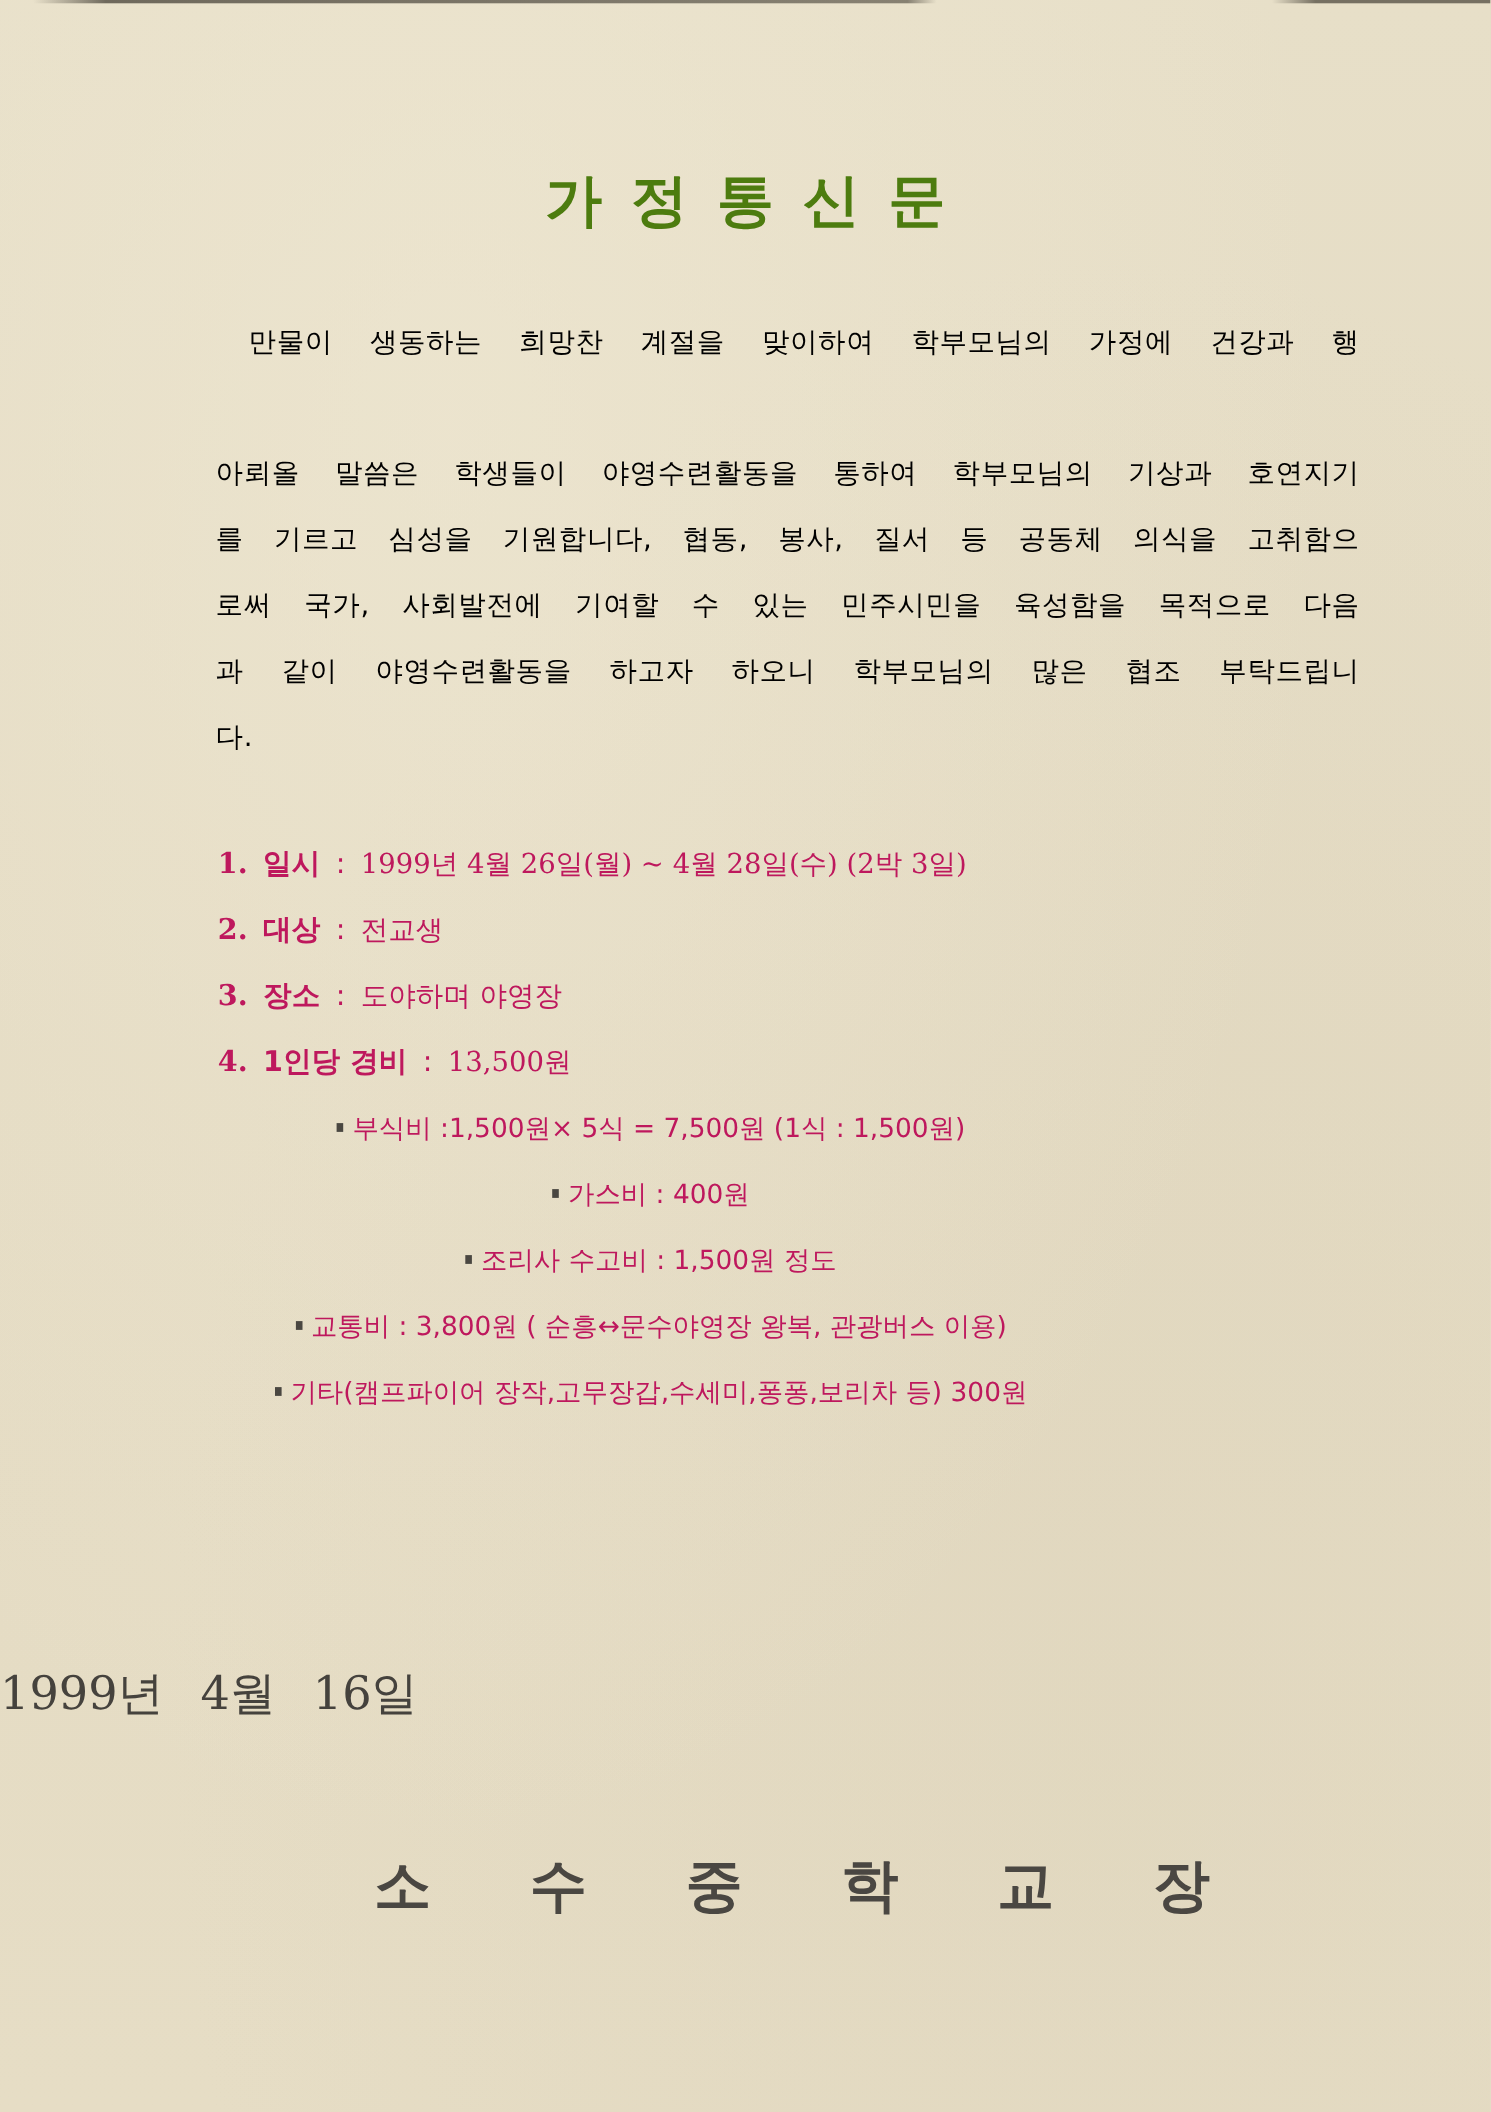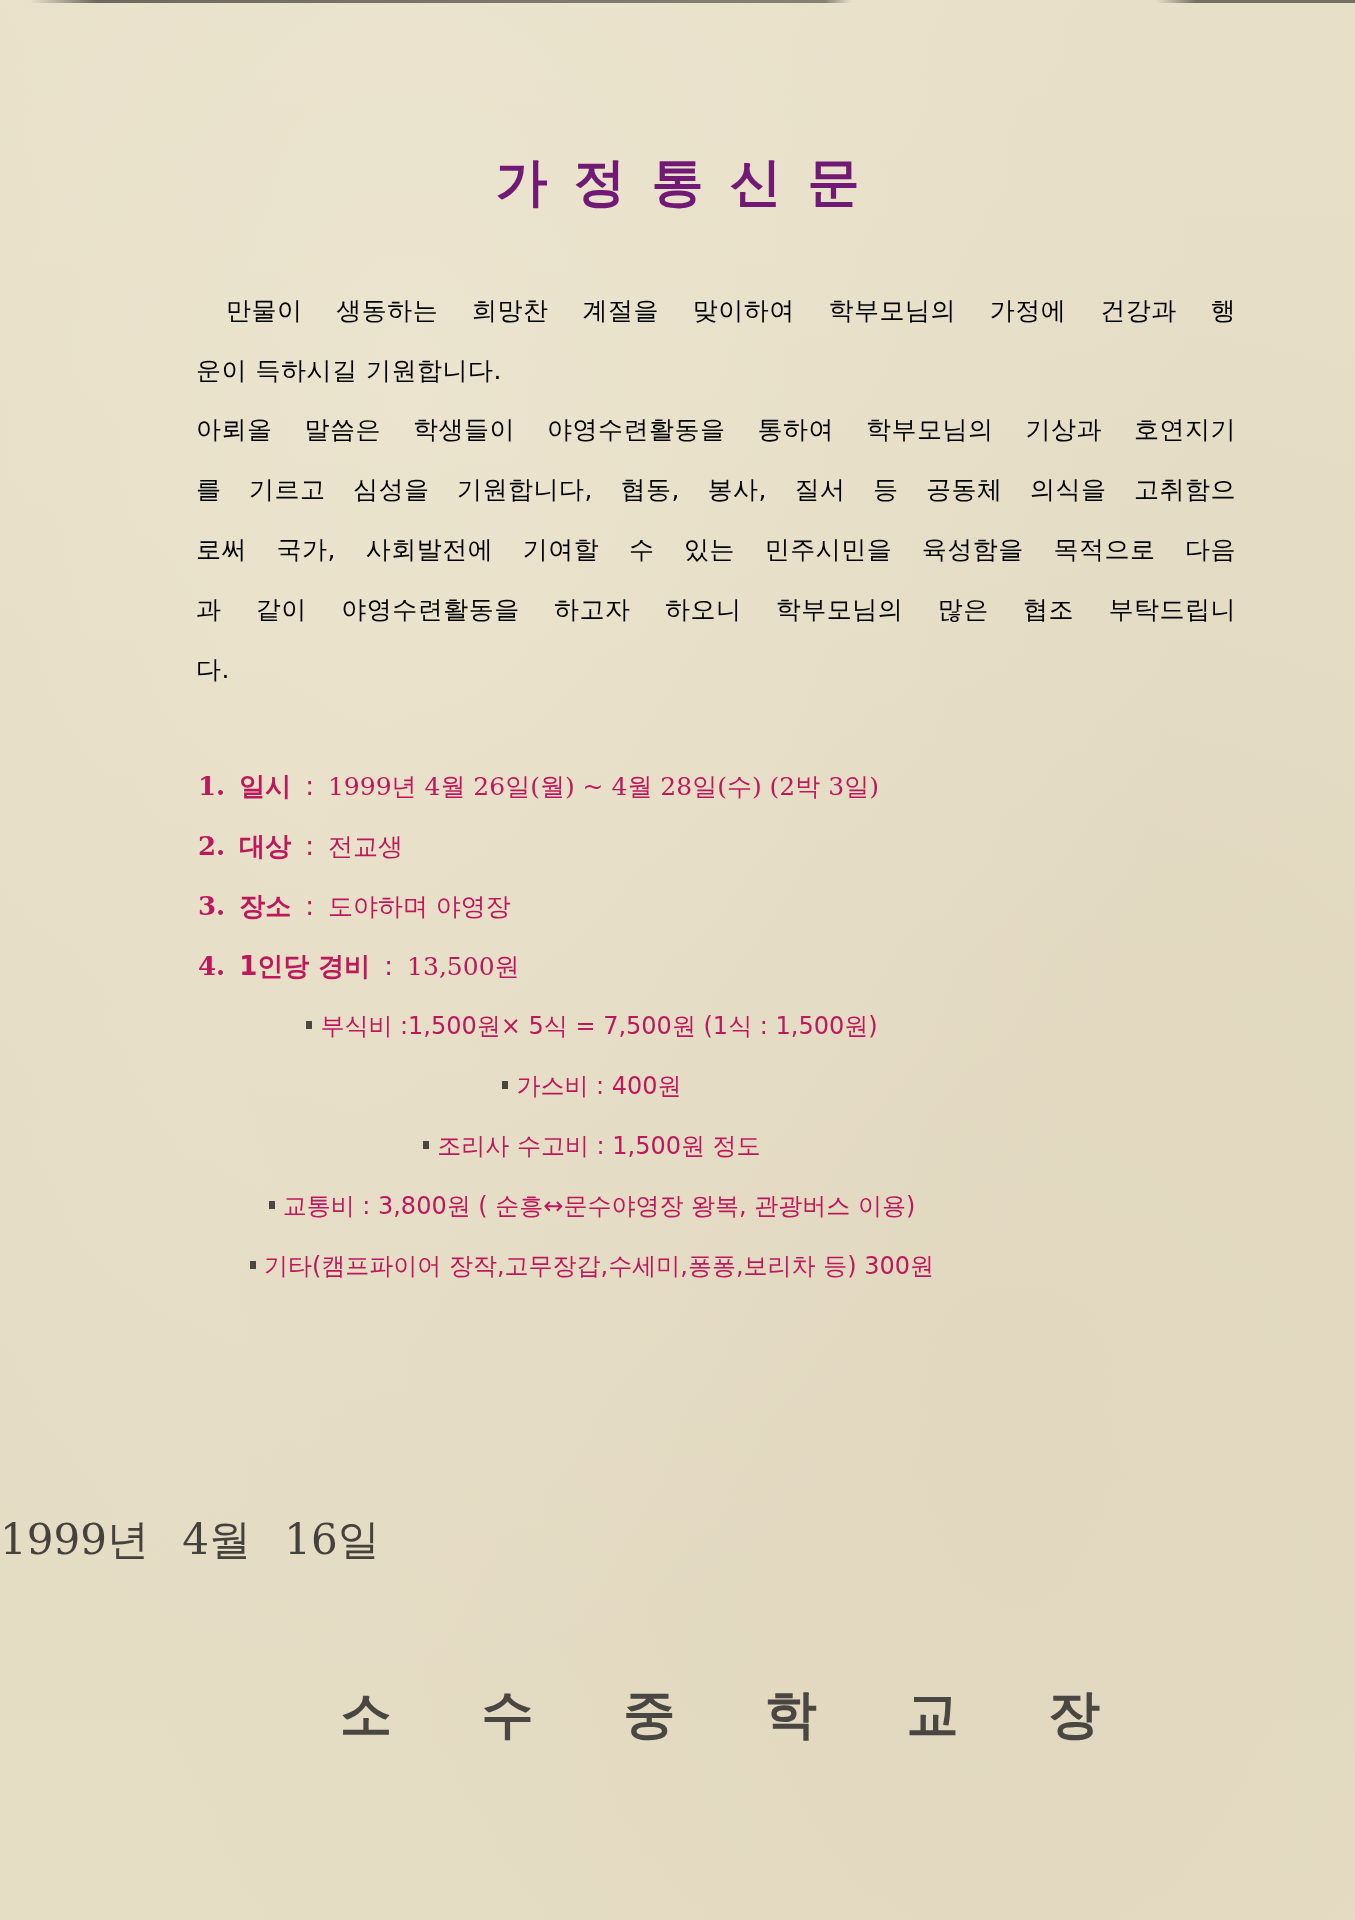--- a/index.html
+++ b/index.html
@@ -33,21 +33,21 @@
     }
     .title {
       position: absolute;
       left: 0;
       right: 0;
       top: 148px;
       text-align: center;
       font-size: 52px;
       font-weight: bold;
       letter-spacing: 26px;
-      color: #701a75;
+      color: #4d7c0f;
       padding-left: 26px;
     }
     .body-text {
       position: absolute;
       left: 196px;
       width: 1040px;
       font-size: 25px;
       line-height: 60px;
       color: #000000;
       letter-spacing: 0.5px;
@@ -137,21 +137,20 @@
 
 <div class="paper"></div>
 <div class="top-edge"></div>
 
 <div class="title">
   <span>가</span><span>정</span><span>통</span><span>신</span><span>문</span>
 </div>
 
 <div class="body-text para1">
   <span class="line indent">만물이 생동하는 희망찬 계절을 맞이하여 학부모님의 가정에 건강과 행</span>
-  <span class="line last">운이 득하시길 기원합니다.</span>
 </div>
 
 <div class="body-text para2">
   <span class="line">아뢰올 말씀은 학생들이 야영수련활동을 통하여 학부모님의 기상과 호연지기</span>
   <span class="line">를 기르고 심성을 기원합니다, 협동, 봉사, 질서 등 공동체 의식을 고취함으</span>
   <span class="line">로써 국가, 사회발전에 기여할 수 있는 민주시민을 육성함을 목적으로 다음</span>
   <span class="line">과 같이 야영수련활동을 하고자 하오니 학부모님의 많은 협조 부탁드립니</span>
   <span class="line last">다.</span>
 </div>
 

